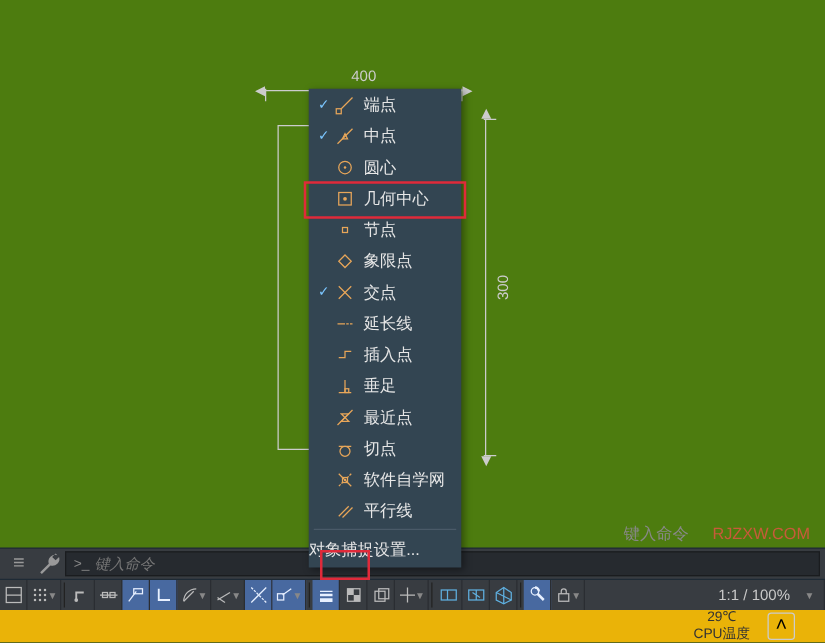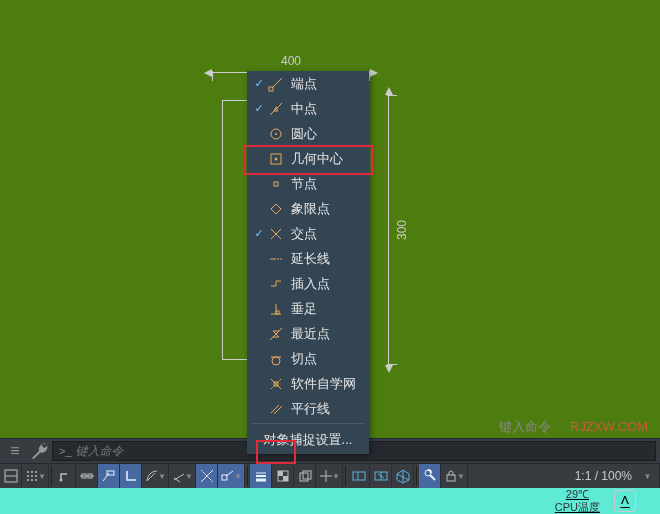--- a/index.html
+++ b/index.html
@@ -25,21 +25,21 @@
   .dim-vlabel { position: absolute; left: 4px; top: 50%; transform: translateY(-50%) rotate(-90deg); color: #ccc; font-size: 12px; }
   .dim-vtick { position: absolute; width: 10px; height: 1px; background: #ccc; left: -2px; }
   
   .snap-menu { position: absolute; top: 71px; left: 247px; width: 122px; background: #334552; color: #e7e7e7; font-size: 13px; box-shadow: 2px 2px 6px rgba(0,0,0,0.4); z-index: 10; }
   .menu-item { display: flex; align-items: center; height: 25px; padding: 0 6px; cursor: pointer; }
   .check { width: 12px; color: #7cc6ff; font-size: 11px; text-align: center; }
   .icon { width: 18px; height: 18px; margin: 0 6px 0 2px; display: flex; align-items: center; justify-content: center; }
   .icon svg { width: 16px; height: 16px; }
   .menu-label { flex: 1; }
   .menu-sep { height: 1px; background: #4a5a68; margin: 2px 4px; }
-  .settings-item { text-align: center; padding: 5px 0; cursor: pointer; }
+  .settings-item { padding: 5px 0; cursor: pointer; }
   
   .highlight-box { position: absolute; top: 145px; left: 243px; width: 130px; height: 30px; border: 2px solid #e02a3a; z-index: 11; pointer-events: none; }
   .highlight-box2 { position: absolute; top: 440px; left: 256px; width: 40px; height: 24px; border: 2px solid #e02a3a; z-index: 11; pointer-events: none; }
   
   .cmd-bar { position: absolute; left: 0; right: 0; bottom: 51px; height: 24px; background: #383c41; display: flex; align-items: center; padding: 0 4px; }
   .cmd-icon { width: 22px; height: 22px; display: flex; align-items: center; justify-content: center; color: #999; margin-right: 2px; }
   .cmd-input-wrap { flex: 1; background: #262a2f; height: 20px; display: flex; align-items: center; padding: 0 6px; border: 1px solid #1a1c1f; }
   .cmd-prompt { color: #888; font-size: 11px; margin-right: 4px; }
   .cmd-input { background: transparent; border: none; color: #aaa; font-size: 12px; font-style: italic; flex: 1; outline: none; }
   
@@ -47,21 +47,21 @@
   .status-btn { height: 24px; min-width: 22px; display: flex; align-items: center; justify-content: center; color: #c9c9c9; padding: 0 2px; border-right: 1px solid #2a2d32; cursor: pointer; }
   .status-btn.active { background: #4869a0; color: #e7f0ff; }
   .status-btn svg { width: 16px; height: 16px; }
   .status-spacer { flex: 1; }
   .status-zoom { color: #c9c9c9; font-size: 12px; padding: 0 6px; }
   .drop { width: 8px; color: #888; font-size: 8px; margin-left: -2px; }
   
   .watermark { position: absolute; right: 12px; bottom: 78px; color: #888; font-size: 13px; z-index: 5; }
   .watermark .wm2 { color: #c75b3a; margin-left: 19px;}
   
-  .sys-bar { position: absolute; left: 0; right: 0; bottom: 0; height: 26px; background: #5eead4; display: flex; align-items: center; justify-content: flex-end; padding: 0 24px; text-decoration: underline; }
+  .sys-bar { position: absolute; left: 0; right: 0; bottom: 0; height: 26px; background: #eab308; display: flex; align-items: center; justify-content: flex-end; padding: 0 24px; }
   .sys-txt { font-size: 11px; color: #333; text-align: center; line-height: 1.2; }
   .sys-btn { width: 22px; height: 22px; border: 1px solid #ccc; border-radius: 3px; display: flex; align-items: center; justify-content: center; margin-left: 14px; }
 
   .divider-v { width: 1px; height: 20px; background: #222; margin: 0 2px; }
 </style>
 </head>
 <body>
 
 <div class="canvas">
   <div class="dimension-top">

